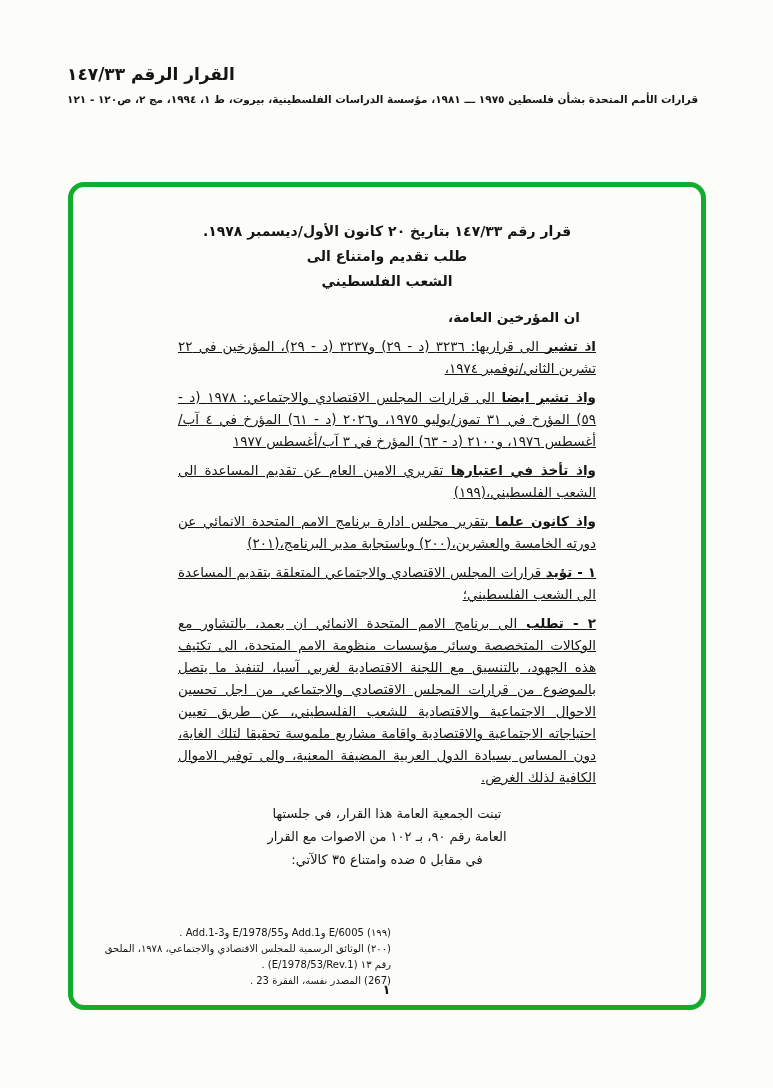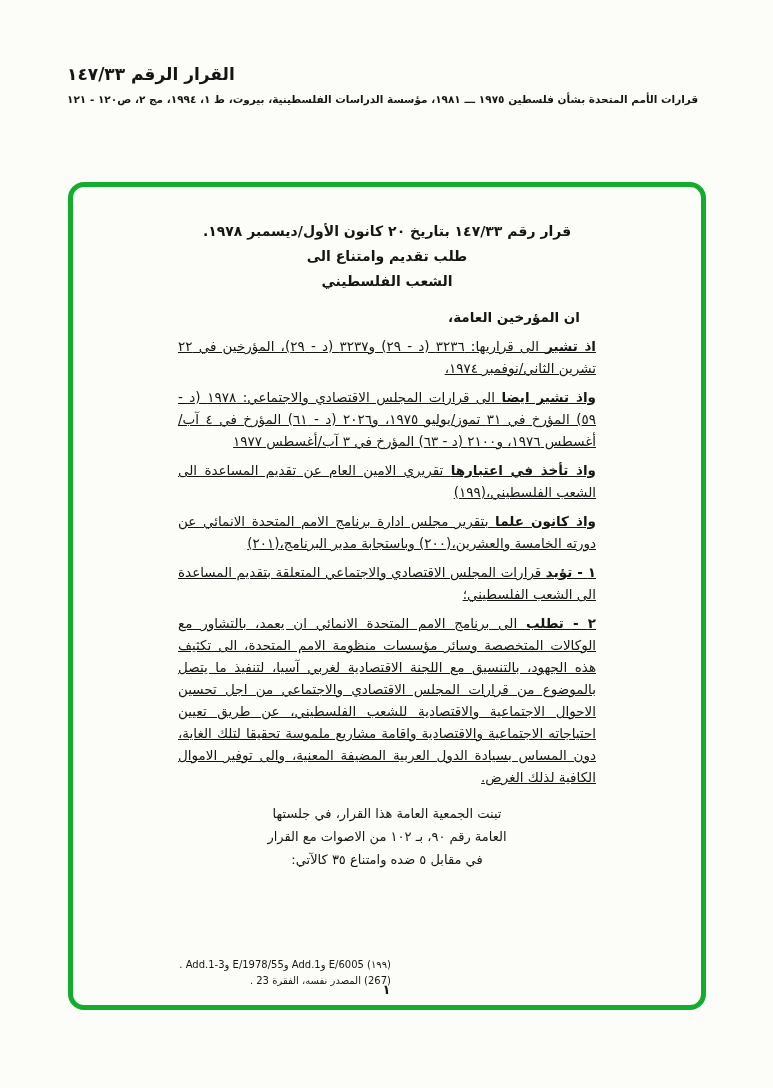--- a/index.html
+++ b/index.html
@@ -165,20 +165,23 @@
       </p>
 
       <div class="closing">تبنت الجمعية العامة هذا القرار، في جلستها العامة رقم ٩٠، بـ ١٠٢ من الاصوات مع القرار في مقابل ٥ ضده وامتناع ٣٥ كالآتي:</div>
     </div>
 
     <div class="footnotes">
       <div class="fn">
         <span class="fn-num">(١٩٩)</span><span> E/6005 وAdd.1 وE/1978/55 وAdd.1-3 .</span>
       </div>
       <div class="fn">
+        <span class="fn-num">(٢٠٠)</span><span> الوثائق الرسمية للمجلس الاقتصادي والاجتماعي، ١٩٧٨، الملحق رقم ١٣ (E/1978/53/Rev.1) .</span>
+      </div>
+      <div class="fn">
         <span class="fn-num">(267)</span><span> المصدر نفسه، الفقرة 23 .</span>
       </div>
     </div>
   </div>
 
   <div class="page-number">١</div>
 
 </div>
 
 </body></html>

